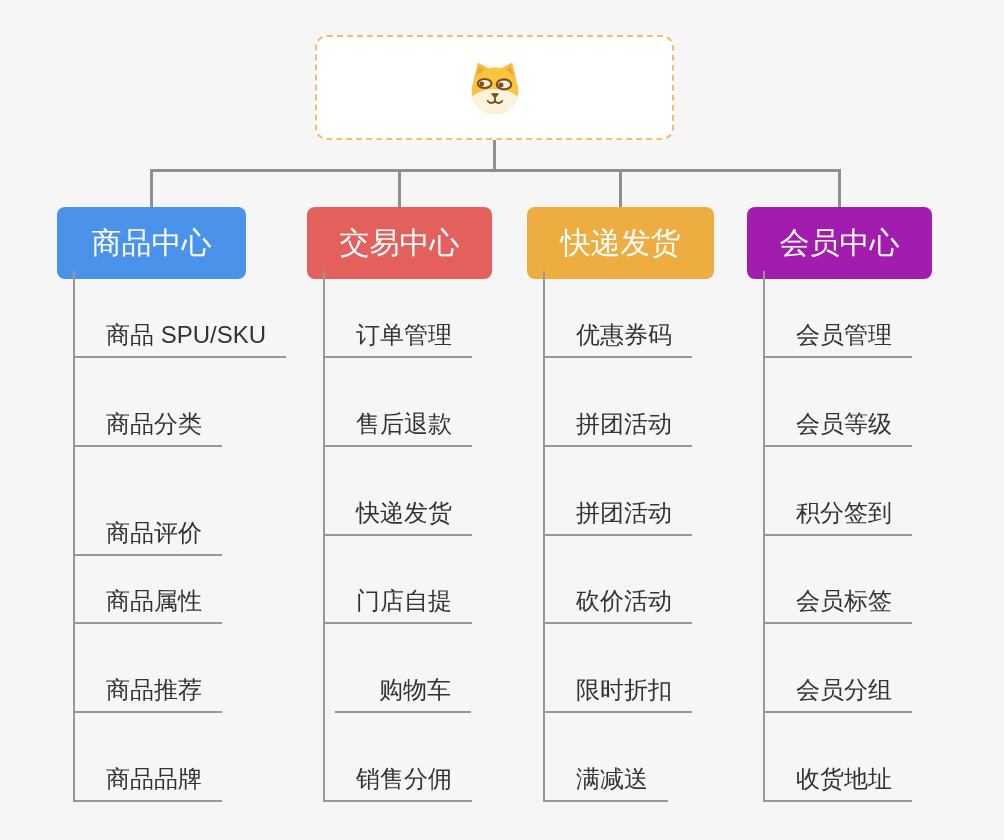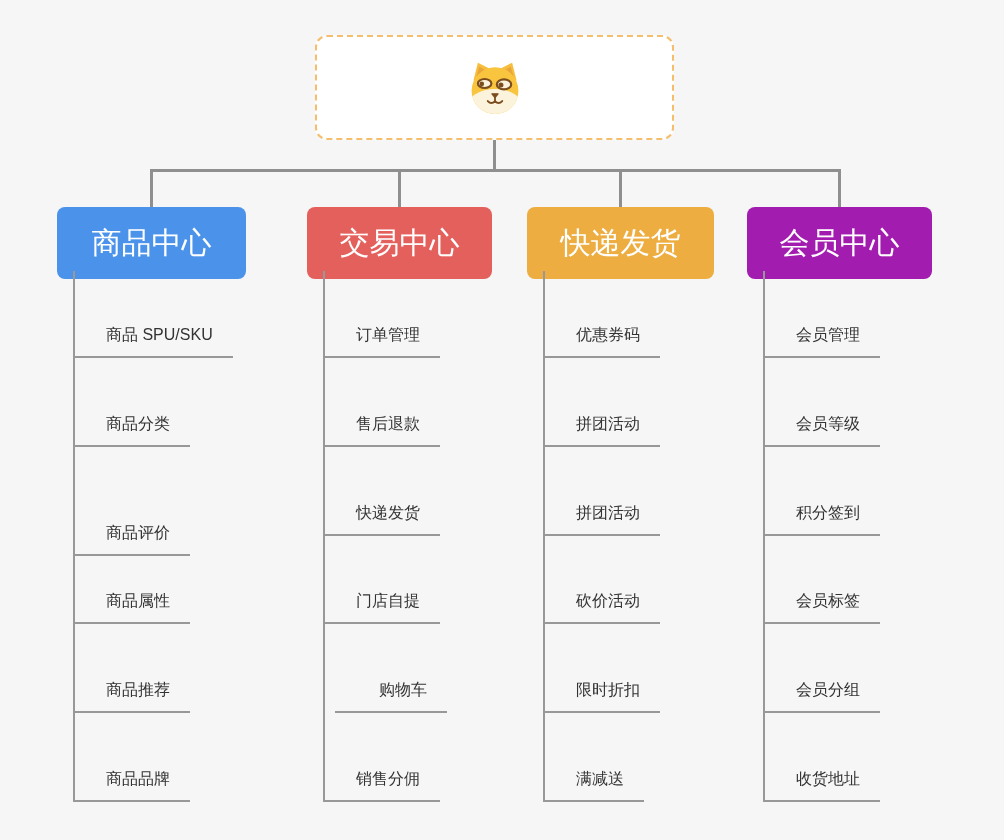--- a/index.html
+++ b/index.html
@@ -59,21 +59,21 @@
     align-items: center;
     justify-content: center;
     color: var(--branch-text);
     font-size: 30px;
     white-space: nowrap;
   }
   .leaf-item {
     position: absolute;
     display: inline-block;
     white-space: nowrap;
-    font-size: 16px;
+    font-size: 24px;
     line-height: 30px;
     color: var(--leaf-text);
     padding: 0 20px 6px 33px;
     border-bottom: 2px solid var(--leaf-line);
   }
 </style>
 </head>
 <body>
 
 <div class="canvas">

